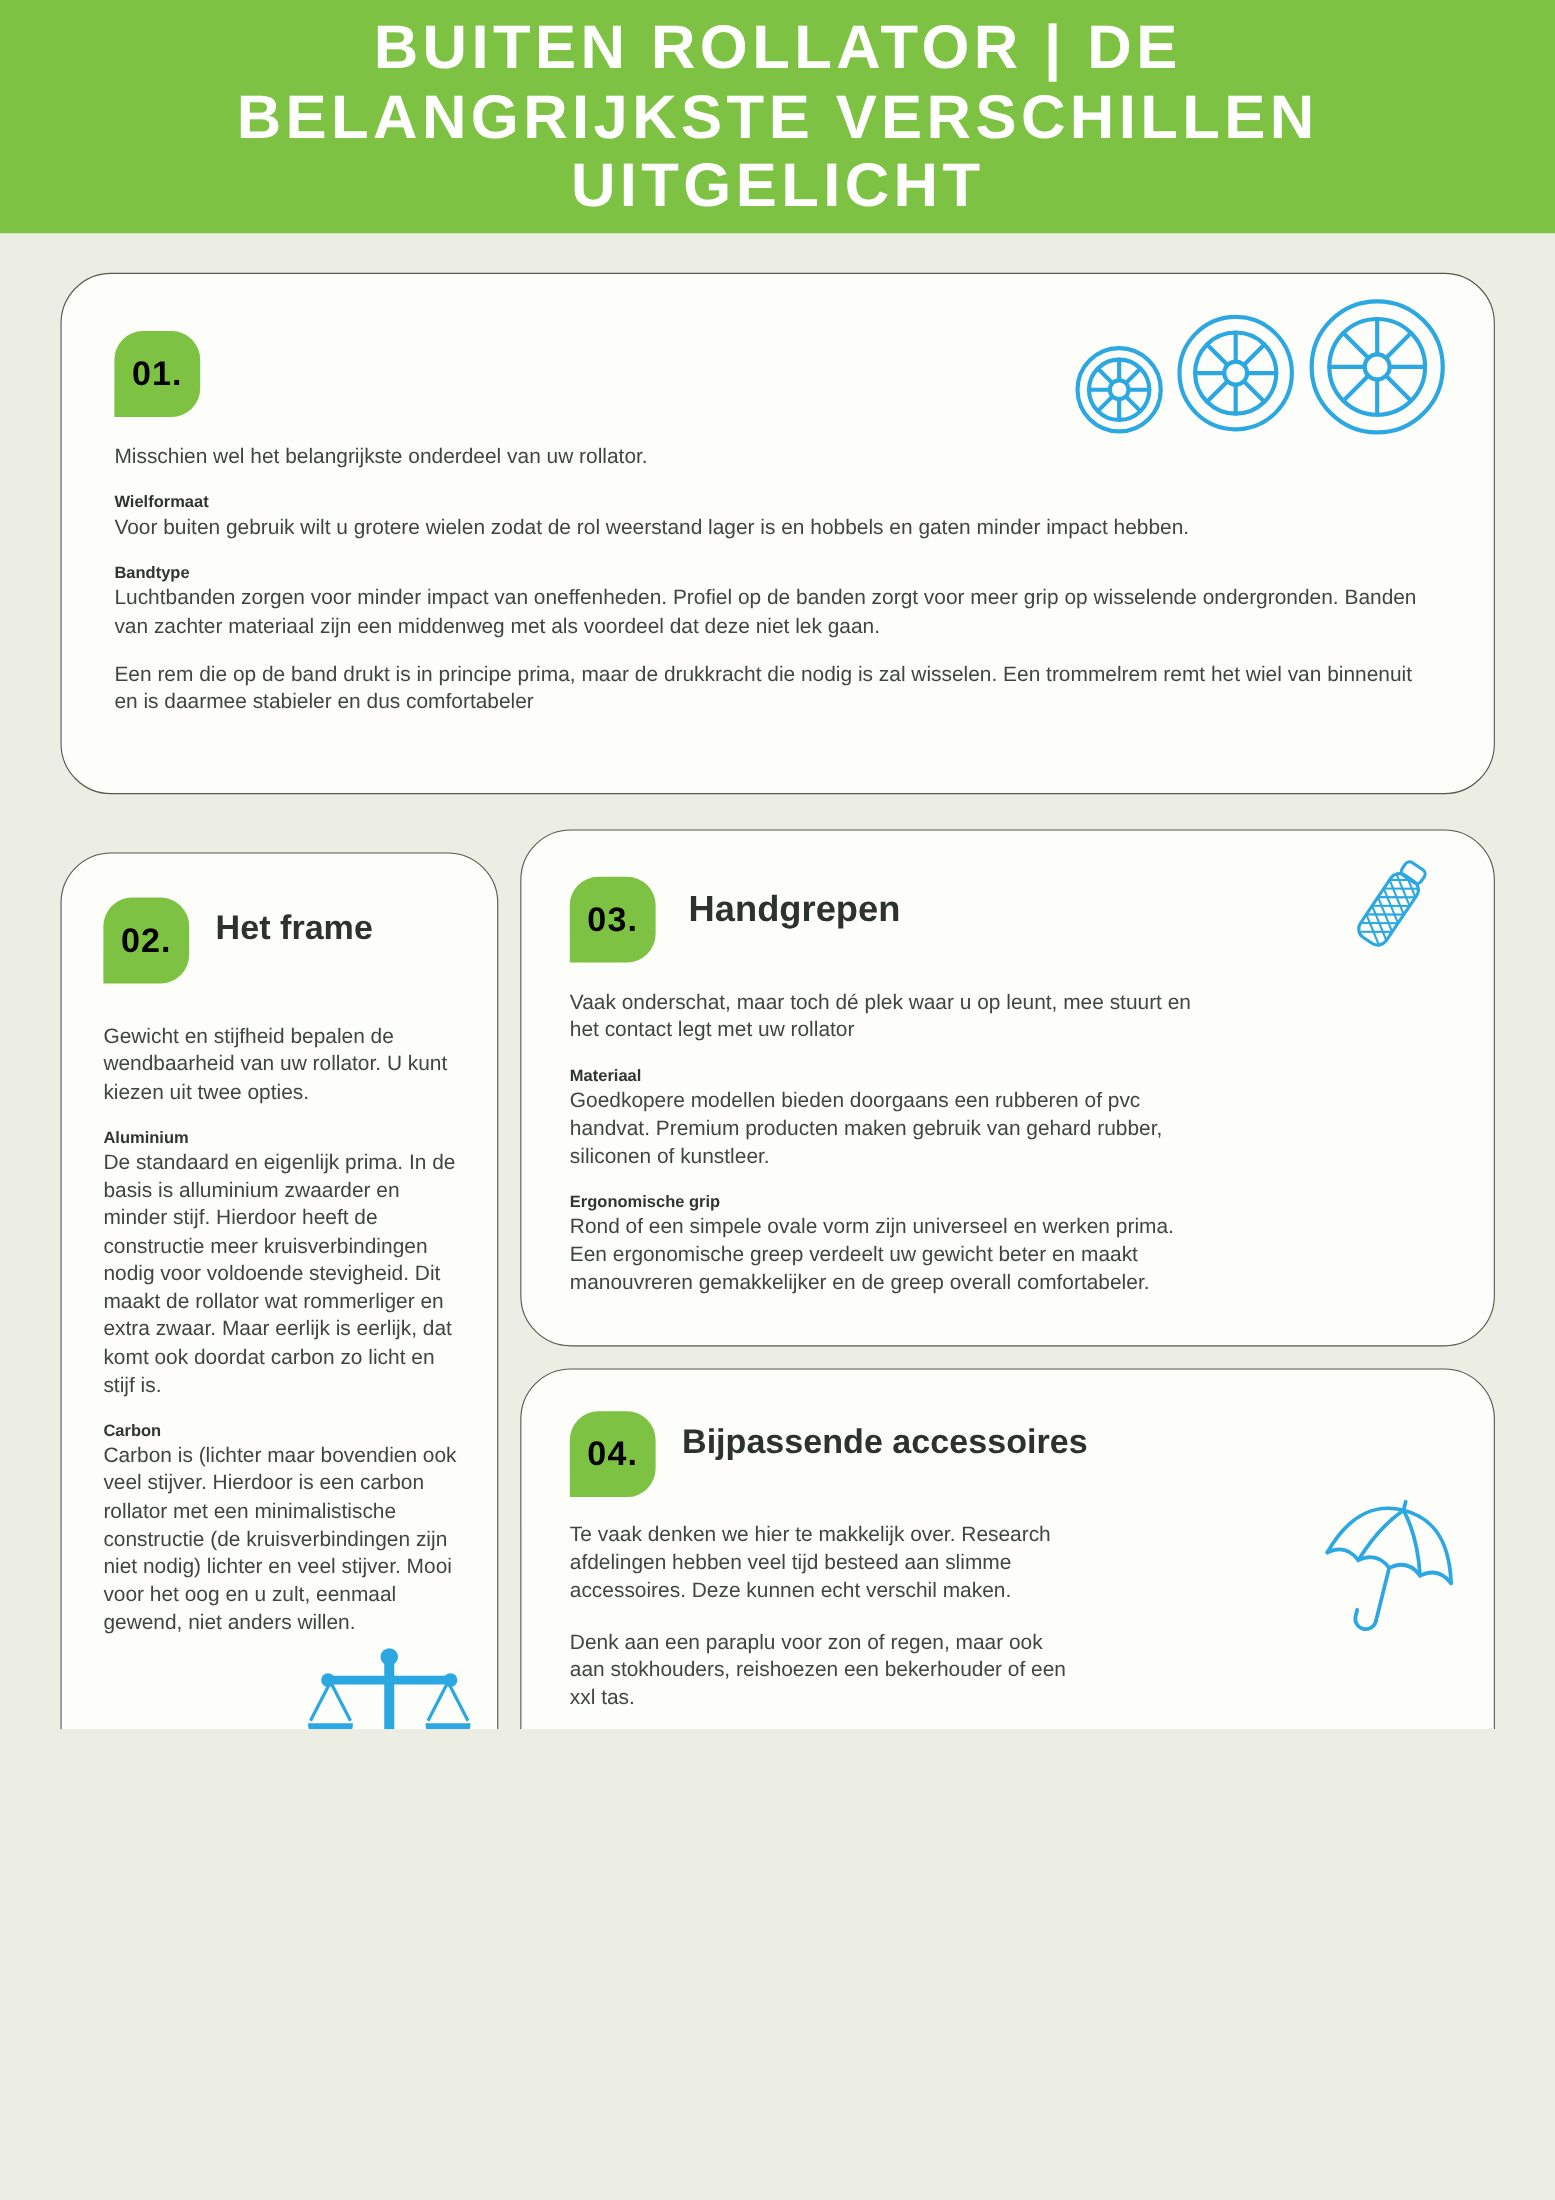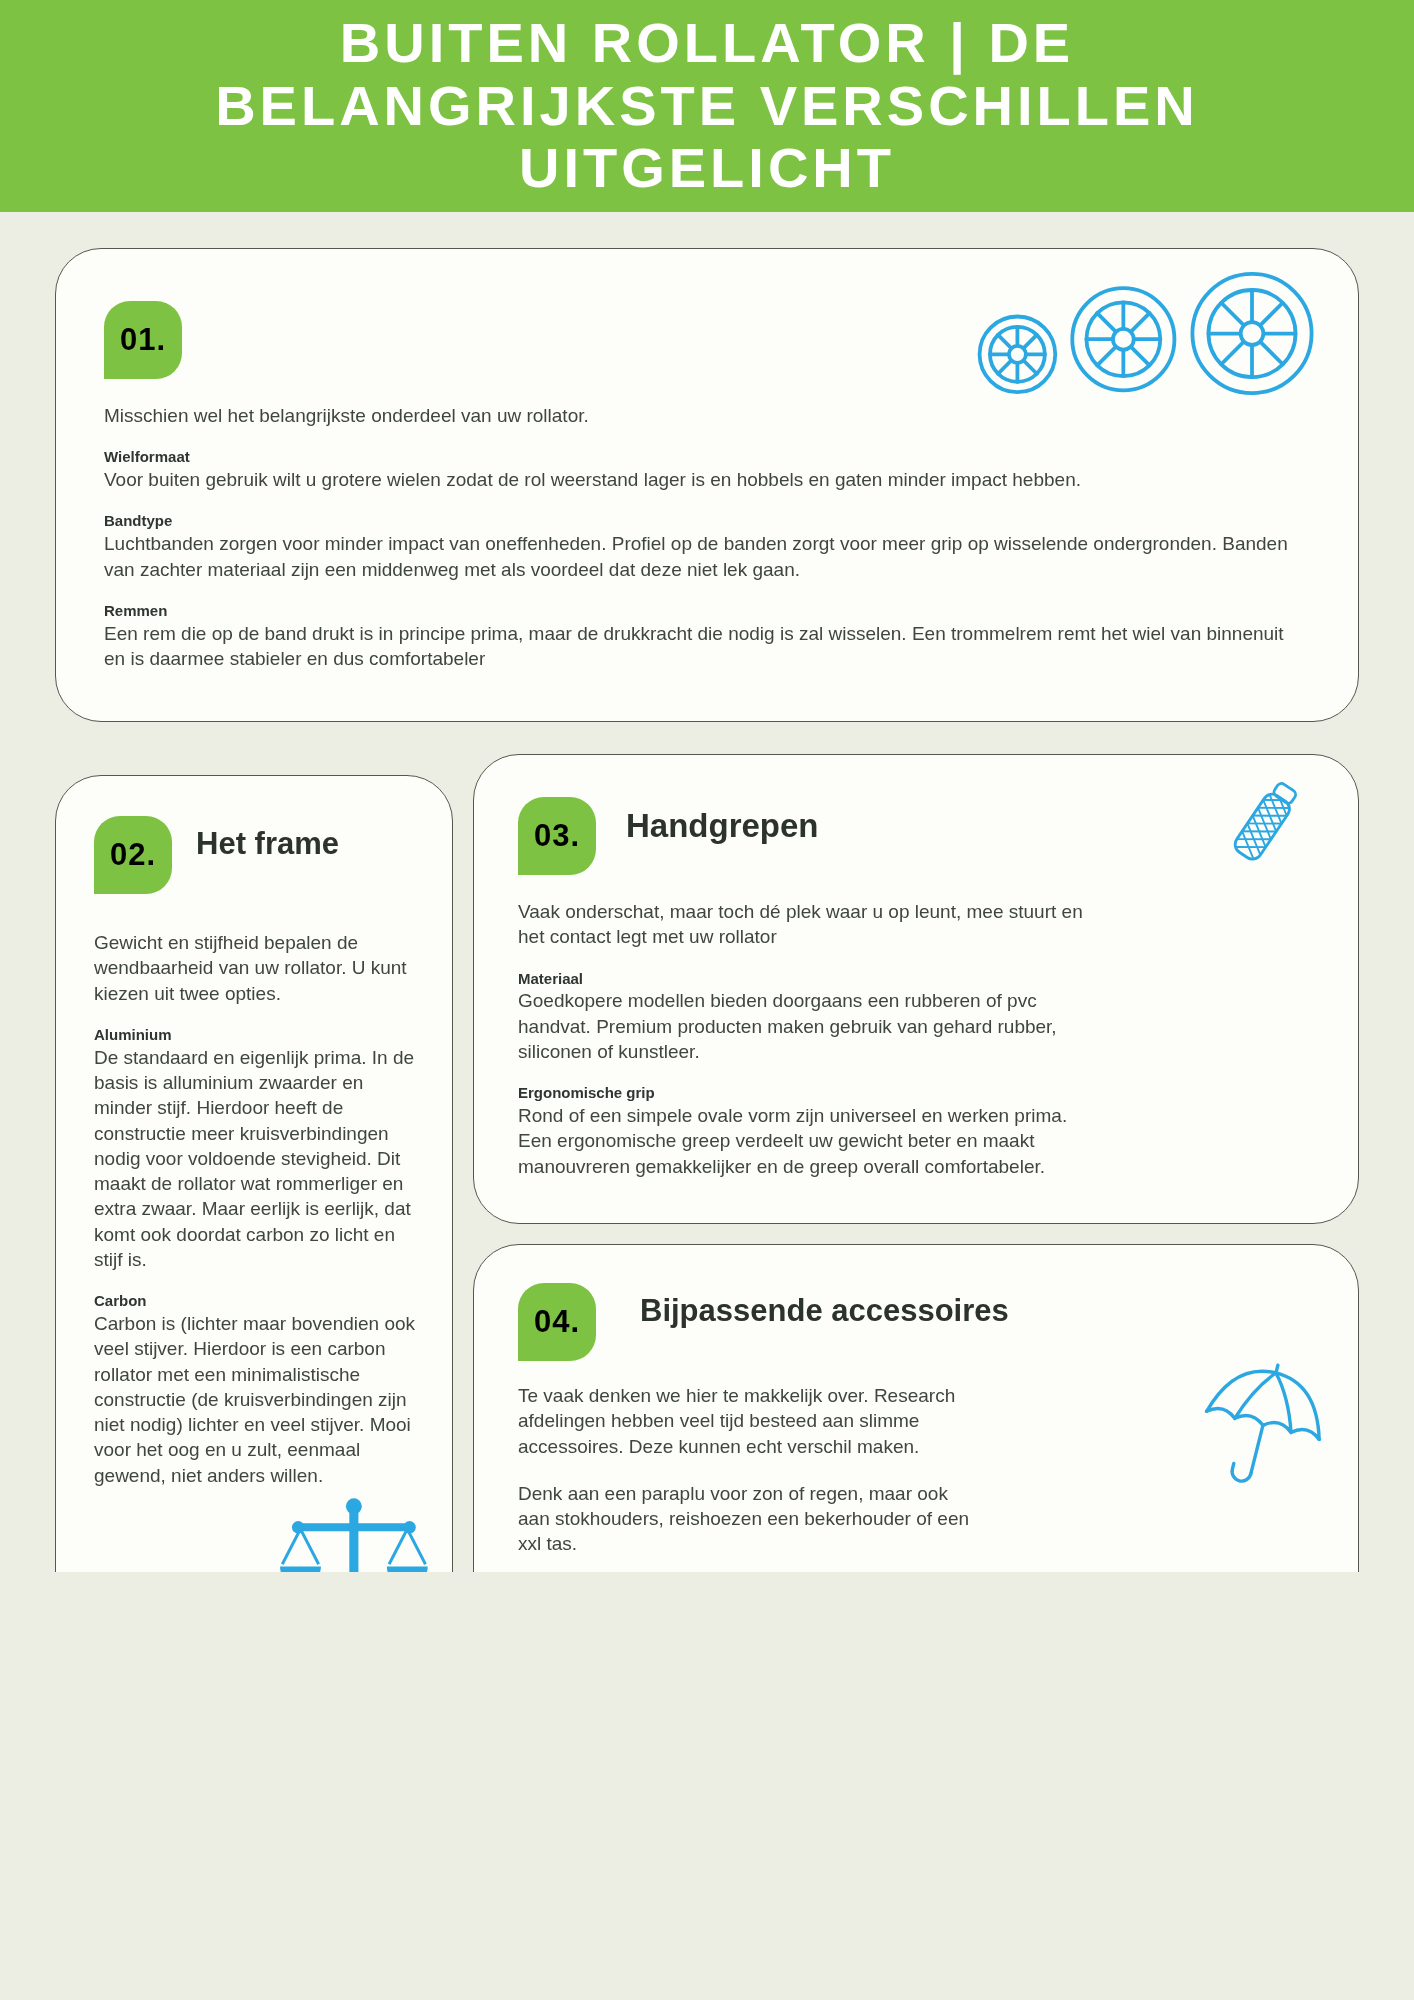--- a/index.html
+++ b/index.html
@@ -48,21 +48,21 @@
   .card-2 .scales { position:absolute; right:22px; bottom:24px; width:150px; height:172px; }
 
   
   .card-3 { padding:42px 44px 44px 44px; }
   .card-3 .card-head { gap:30px; }
   .card-3 .grip { position:absolute; top:18px; right:40px; width:104px; height:110px; }
   .card-3 p, .card-3 h3 { max-width:572px; }
 
   
   .card-4 { padding:38px 44px 44px 44px; flex:1; }
-  .card-4 .card-head { gap:44px; }
+  .card-4 .card-head { gap:24px; }
   .card-4 .card-title { font-size:31px; }
   .card-4 p { max-width:452px; }
   .card-4 .para { margin-top:22px; }
   .card-4 .umbrella { position:absolute; top:118px; right:28px; width:140px; height:148px; }
 </style>
 </head>
 <body>
 
 <div class="page">
 
@@ -118,21 +118,20 @@
 
         <div class="section">
           <h3>Wielformaat</h3>
           <p>Voor buiten gebruik wilt u grotere wielen zodat de rol weerstand lager is en hobbels en gaten minder impact hebben.</p>
         </div>
         <div class="section">
           <h3>Bandtype</h3>
           <p>Luchtbanden zorgen voor minder impact van oneffenheden. Profiel op de banden zorgt voor meer grip op wisselende ondergronden. Banden van zachter materiaal  zijn een middenweg met als voordeel dat deze niet lek gaan.</p>
         </div>
         <div class="section">
-          <h3>Remmen</h3>
           <p>Een rem die op de band drukt is in principe prima, maar de drukkracht die nodig is zal wisselen. Een trommelrem remt het wiel van binnenuit en is daarmee stabieler en dus comfortabeler</p>
         </div>
       </div>
     </section>
 
     <div class="row">
 
       <section class="card card-2">
         <div class="card-head">
           <div class="badge">02.</div>

